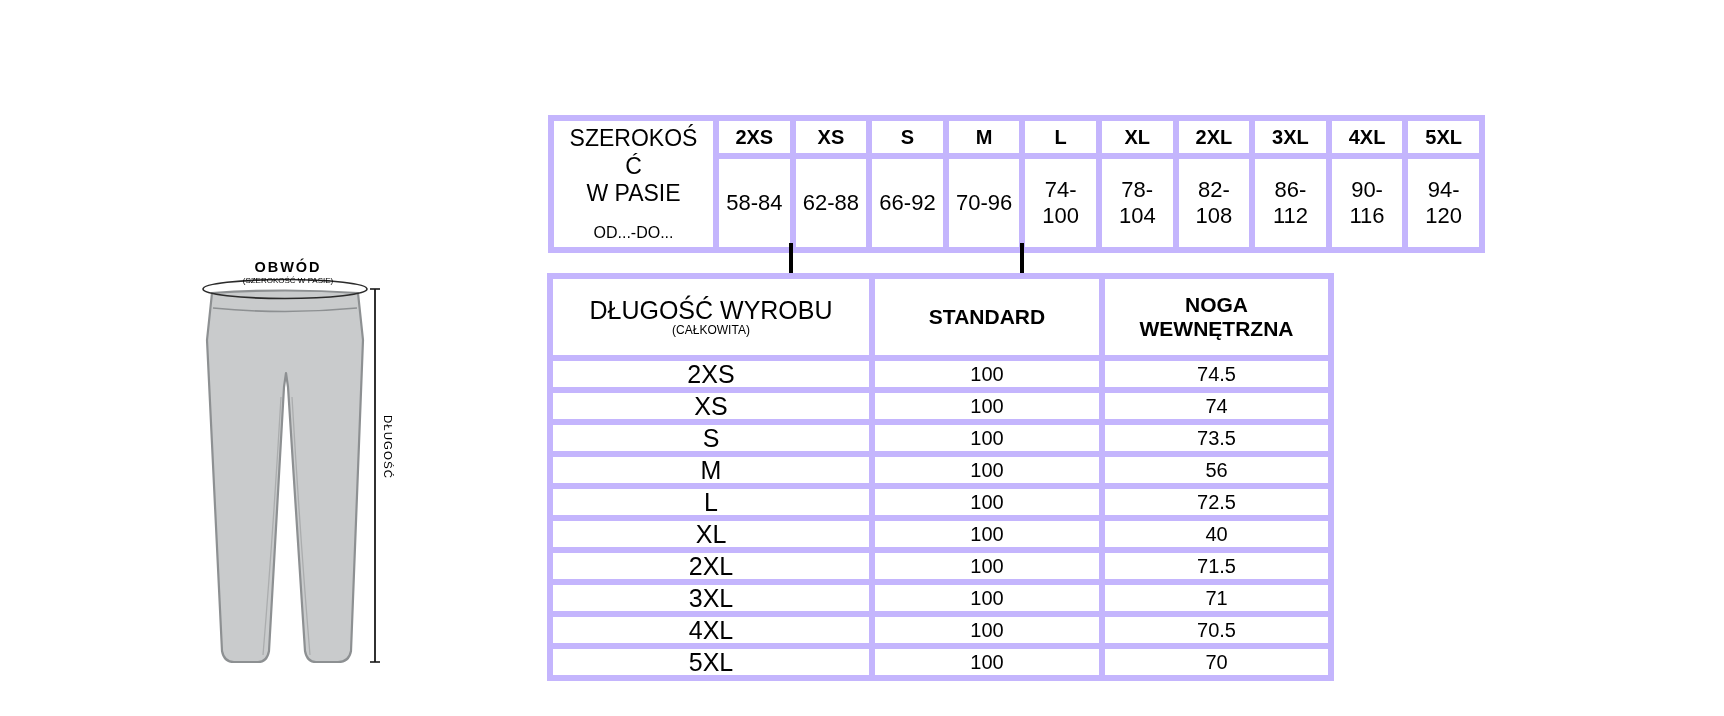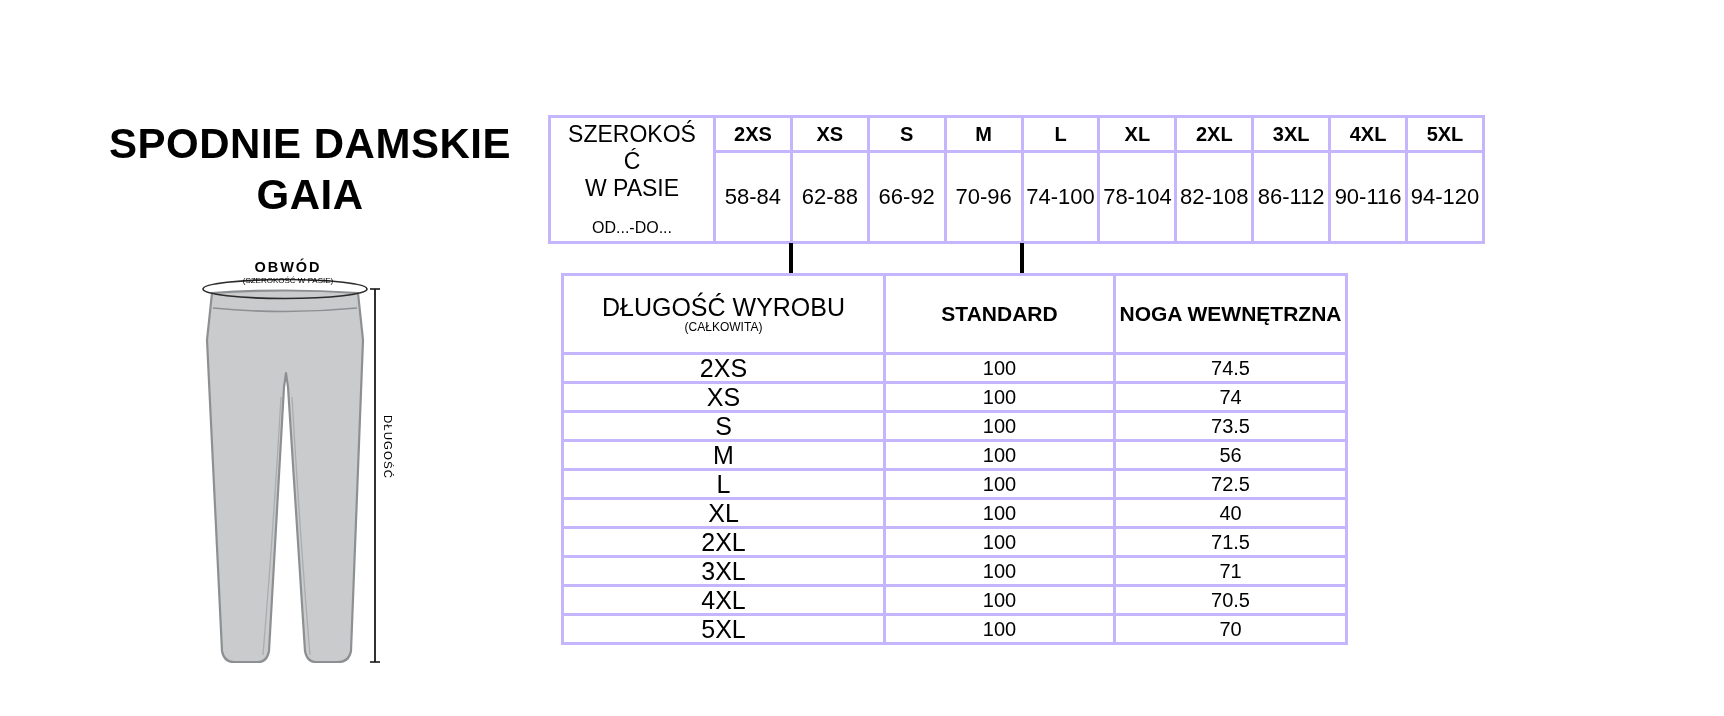--- a/index.html
+++ b/index.html
@@ -9,46 +9,42 @@
   }
   
   .title{
     position:absolute;left:60px;top:118px;width:500px;text-align:center;
     font-size:42px;font-weight:bold;line-height:1.22;letter-spacing:0.5px;
   }
   
   .diagram{position:absolute;left:175px;top:245px;width:240px;height:430px;}
   
   table{border-collapse:collapse;table-layout:fixed;position:absolute;background:#fff;}
-  td{border:3px solid #c4b5fd;text-align:center;vertical-align:middle;padding:0 2px;overflow:hidden;}
+  td{border:6px solid #c4b5fd;text-align:center;vertical-align:middle;padding:0 2px;overflow:hidden;}
   
   .t-width{left:548px;top:115px;width:937px;}
   .t-width .corner{font-size:23px;line-height:1.18;}
   .t-width .corner .sub{font-size:16px;margin-top:17px;}
   .t-width .size-h{font-weight:bold;font-size:20px;height:32px;}
   .t-width .range{font-size:22px;height:88px;}
   
   .connector{position:absolute;top:243px;width:4px;height:32px;background:#000;}
   
-  .t-len{left:561px;top:273px;width:787px;}
+  .t-len{left:547px;top:273px;width:787px;}
   .t-len .h1{font-size:25px;line-height:1.15;height:76px;}
   .t-len .h1 .sub{font-size:12px;}
   .t-len .hb{font-weight:bold;font-size:21px;}
   .t-len .lab{font-size:25px;height:26px;line-height:1;}
   .t-len .val{font-size:20px;}
 </style>
 </head>
 <body>
 
 <div id="canvas">
 
-  <div class="title">
-    <div>SPODNIE DAMSKIE</div>
-    <div>GAIA</div>
-  </div>
 
   <svg class="diagram" viewBox="0 0 240 430" xmlns="http://www.w3.org/2000/svg">
 
     <path stroke="#8d9092" stroke-width="2.2" stroke-linejoin="round" d="M 37,48
              Q 110,43 183,48
              L 188,95
              L 176,406
              Q 174,417 163,417
              L 141,417
              Q 132,417 130,406

